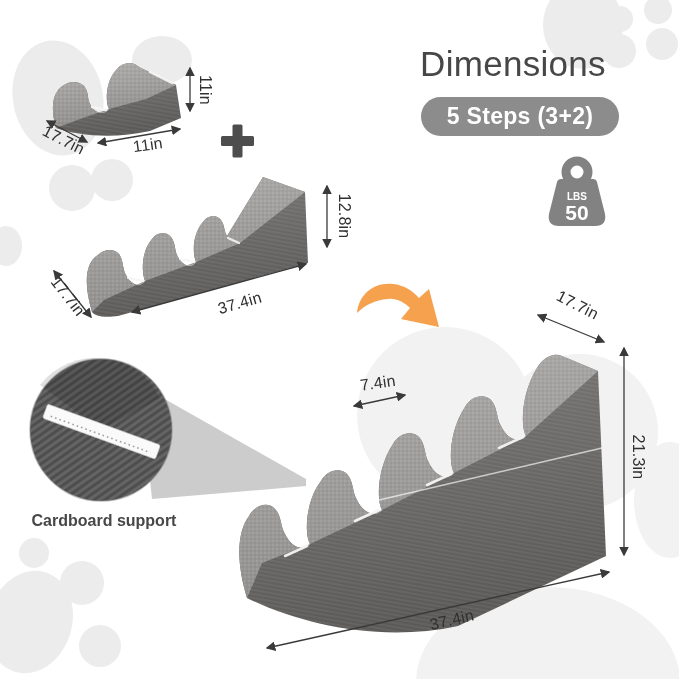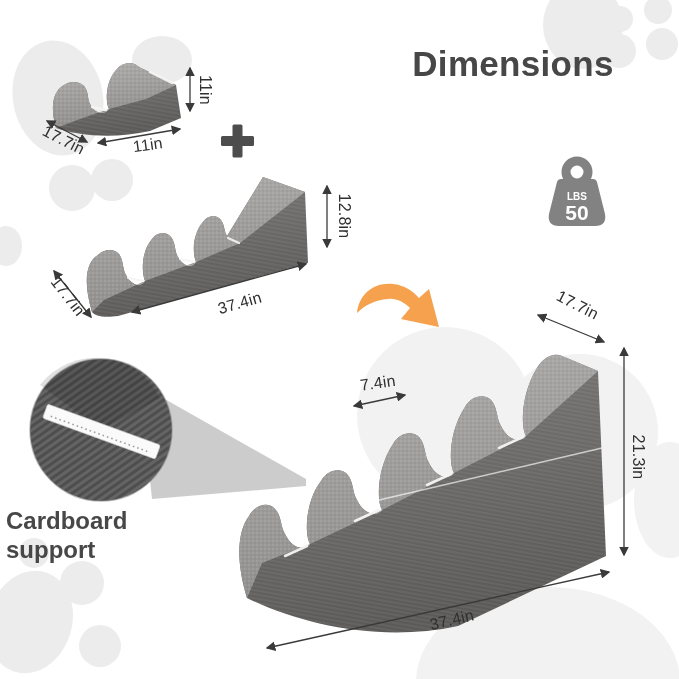--- a/index.html
+++ b/index.html
@@ -10,30 +10,30 @@
   .canvas svg{position:absolute;left:0;top:0;}
   .dim{
     font-family:"Liberation Sans", sans-serif;
     font-size:16px;fill:#303030;text-anchor:middle;dominant-baseline:middle;
     letter-spacing:0.2px;
   }
   .wt-small{font-size:10px;font-weight:bold;fill:#ffffff;text-anchor:middle;}
   .wt-big{font-size:21px;font-weight:bold;fill:#ffffff;text-anchor:middle;}
   .page-title{
     position:absolute;left:400px;top:44px;width:226px;text-align:center;
-    font-size:35px;font-weight:bold;color:#474747;letter-spacing:0.3px;
+    font-size:35px;font-weight:normal;color:#474747;letter-spacing:0.3px;
   }
   .badge{
     position:absolute;left:421px;top:97px;width:198px;height:39px;border-radius:21px;
     background:#8c8c8c;color:#ffffff;font-size:23px;font-weight:bold;
     display:flex;align-items:center;justify-content:center;letter-spacing:0.3px;
   }
   .callout{
-    position:absolute;left:6px;top:506px;width:196px;text-align:left;
-    font-size:24px;font-weight:bold;color:#474747;line-height:29px;
+    position:absolute;left:6px;top:506px;width:196px;text-align:center;
+    font-size:16px;font-weight:bold;color:#474747;line-height:29px;
   }
 </style>
 </head>
 <body>
 
 <div class="canvas">
 
 <svg width="679" height="679" viewBox="0 0 679 679">
   <defs>
     <marker id="ah" viewBox="0 0 10 10" refX="8.5" refY="5" markerWidth="7.5" markerHeight="7.5" orient="auto-start-reverse">
@@ -175,18 +175,19 @@
     <text class="dim" transform="translate(240,304) rotate(-16)">37.4in</text>
     <text class="dim" transform="translate(67,297) rotate(52)">17.7in</text>
     <text class="dim" transform="translate(577,306) rotate(27)">17.7in</text>
     <text class="dim" transform="translate(378,384) rotate(-8)">7.4in</text>
     <text class="dim" transform="translate(637,457) rotate(90)">21.3in</text>
     <text class="dim" transform="translate(452,621) rotate(-13)">37.4in</text>
   </g>
 </svg>
 
 <div class="page-title">Dimensions</div>
+<div class="badge">5 Steps (3+2)</div>
 
 <div class="callout">
   <div>Cardboard support</div>
 </div>
 
 </div>
 
 </body></html>

